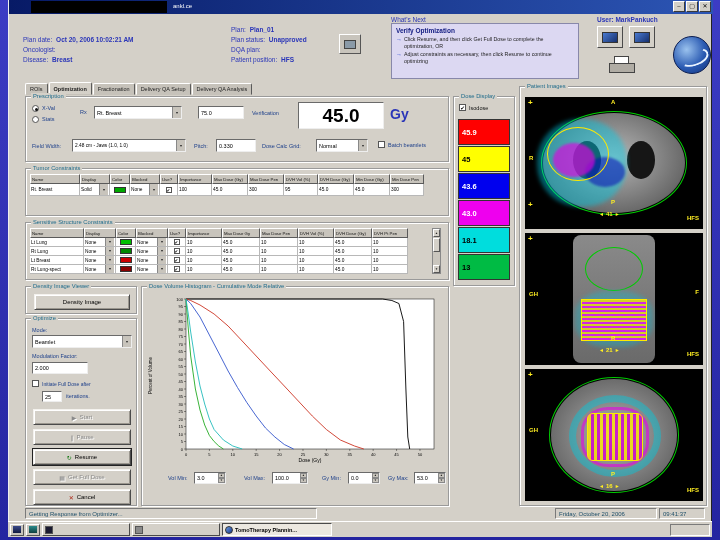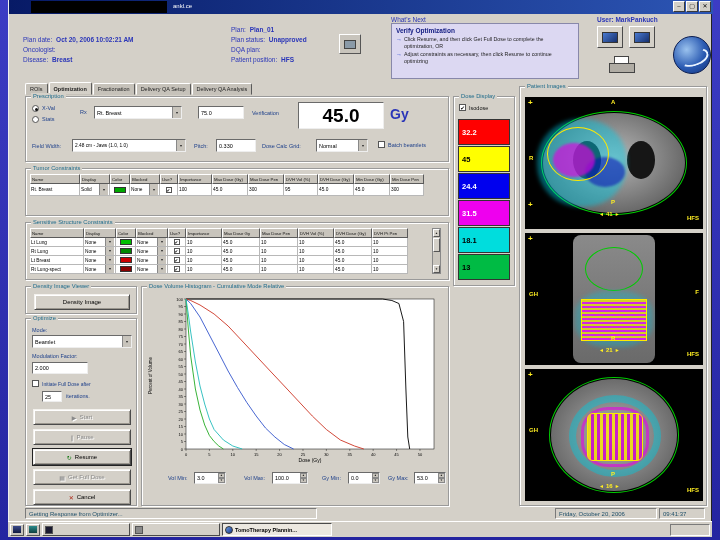--- a/index.html
+++ b/index.html
@@ -521,30 +521,30 @@
               <i>▼</i>
             </span>
     </div>
   </div>
 
   <div class="gb" style="left:444px;top:96px;width:62px;height:190px">
     <span class="gb-label">Dose Display</span>
     <span class="cbx" style="left:5px;top:7px">✔</span>
     <span class="lbl" style="left:15px;top:8px;color:#111">Isodose</span>
     <div class="dose-bar" style="top: 22px; background: rgb(255, 0, 0);">
-            <span style="color: rgb(255, 255, 255);">32.2</span>
+            <span style="color: rgb(255, 255, 255);">45.9</span>
           </div>
     <div class="dose-bar" style="top: 49px; background: rgb(255, 255, 0);">
             <span style="color: rgb(0, 0, 0);">45</span>
           </div>
     <div class="dose-bar" style="top: 76px; background: rgb(0, 0, 238);">
-            <span style="color: rgb(255, 255, 255);">24.4</span>
+            <span style="color: rgb(255, 255, 255);">43.6</span>
           </div>
     <div class="dose-bar" style="top: 103px; background: rgb(238, 0, 238);">
-            <span style="color: rgb(255, 255, 255);">31.5</span>
+            <span style="color: rgb(255, 255, 255);">43.0</span>
           </div>
     <div class="dose-bar" style="top: 130px; background: rgb(0, 221, 221);">
             <span style="color: rgb(0, 0, 0);">18.1</span>
           </div>
     <div class="dose-bar" style="top: 157px; background: rgb(0, 187, 68);">
             <span style="color: rgb(0, 0, 0);">13</span>
           </div>
   </div>
 
   <div class="gb" style="left:510px;top:86px;width:188px;height:420px">

